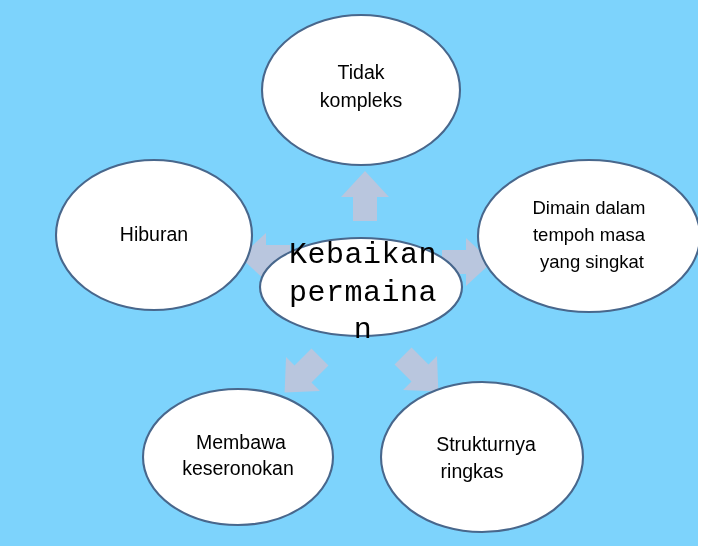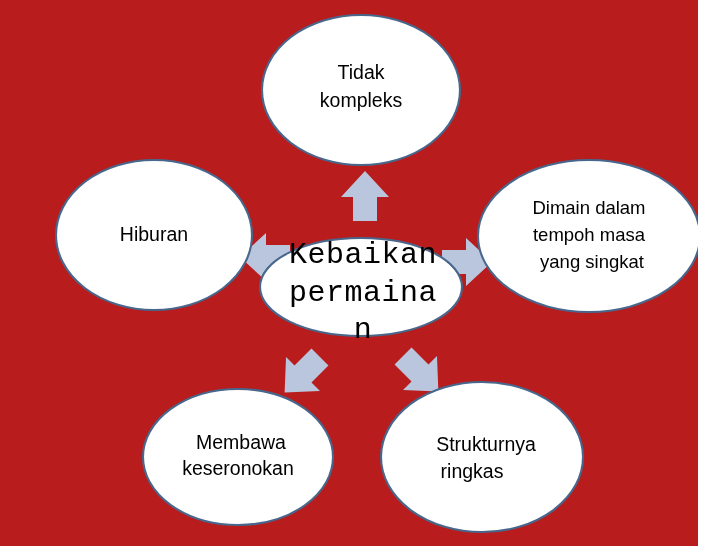--- a/index.html
+++ b/index.html
@@ -7,21 +7,21 @@
     padding: 0;
     background: #ffffff;
   }
   body {
     font-family: "Liberation Sans", sans-serif;
   }
   #canvas {
     position: relative;
     width: 698px;
     height: 546px;
-    background: #b91c1c;
+    background: #7dd3fc;
     overflow: hidden;
   }
   #diagram-svg {
     position: absolute;
     left: 0;
     top: 0;
     width: 728px;
     height: 546px;
   }
   .node-ellipse {

